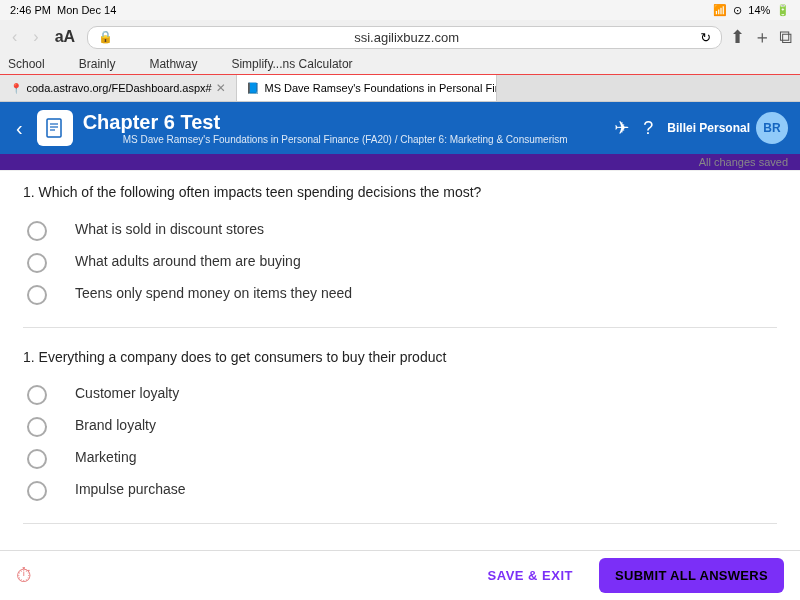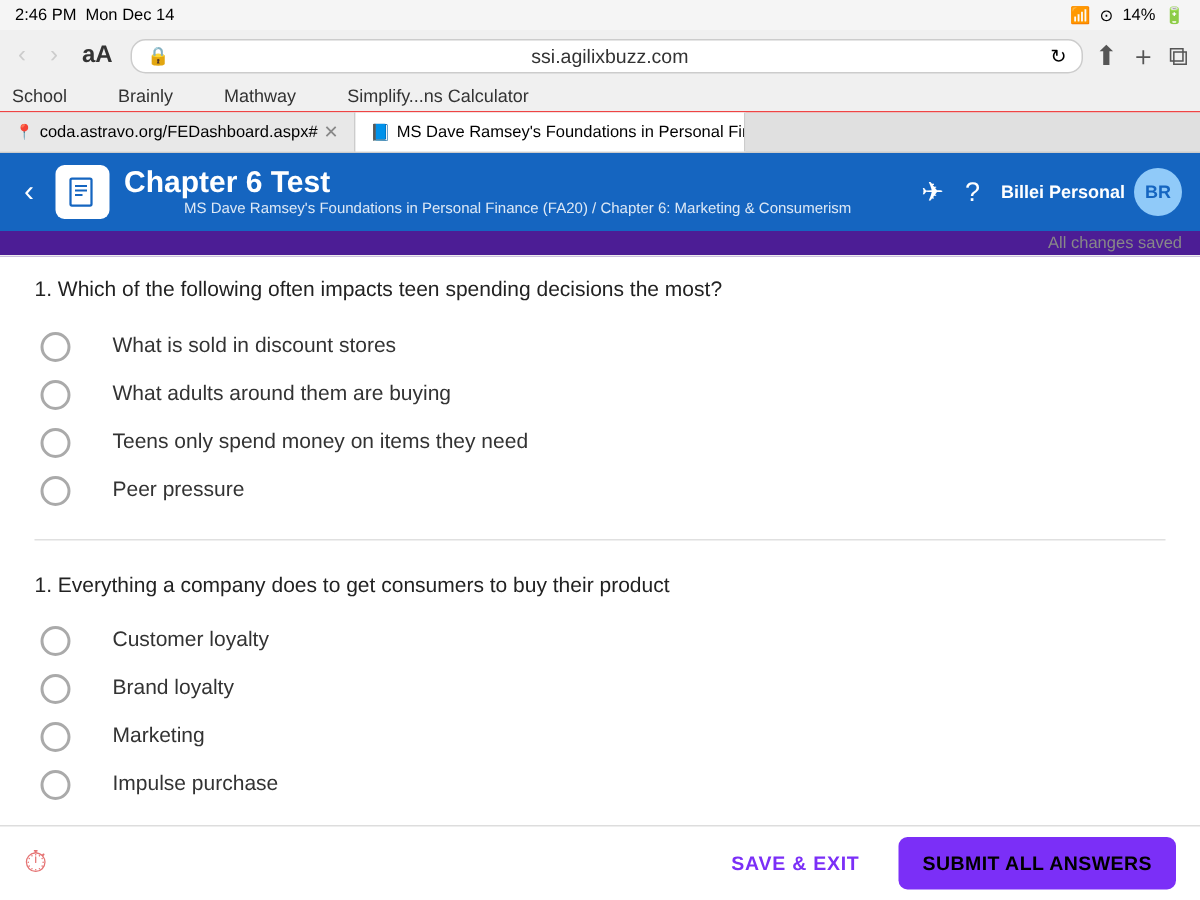--- a/index.html
+++ b/index.html
@@ -312,24 +312,20 @@
       <span class="option-text">What is sold in discount stores</span>
     </div>
     <div class="answer-option">
       <div class="radio-circle"></div>
       <span class="option-text">What adults around them are buying</span>
     </div>
     <div class="answer-option">
       <div class="radio-circle"></div>
       <span class="option-text">Teens only spend money on items they need</span>
     </div>
-    <div class="answer-option">
-      <div class="radio-circle"></div>
-      <span class="option-text">Peer pressure</span>
-    </div>
   </div>
 
   <div class="question-block">
     <div class="question-text">1. Everything a company does to get consumers to buy their product</div>
     <div class="answer-option">
       <div class="radio-circle"></div>
       <span class="option-text">Customer loyalty</span>
     </div>
     <div class="answer-option">
       <div class="radio-circle"></div>

